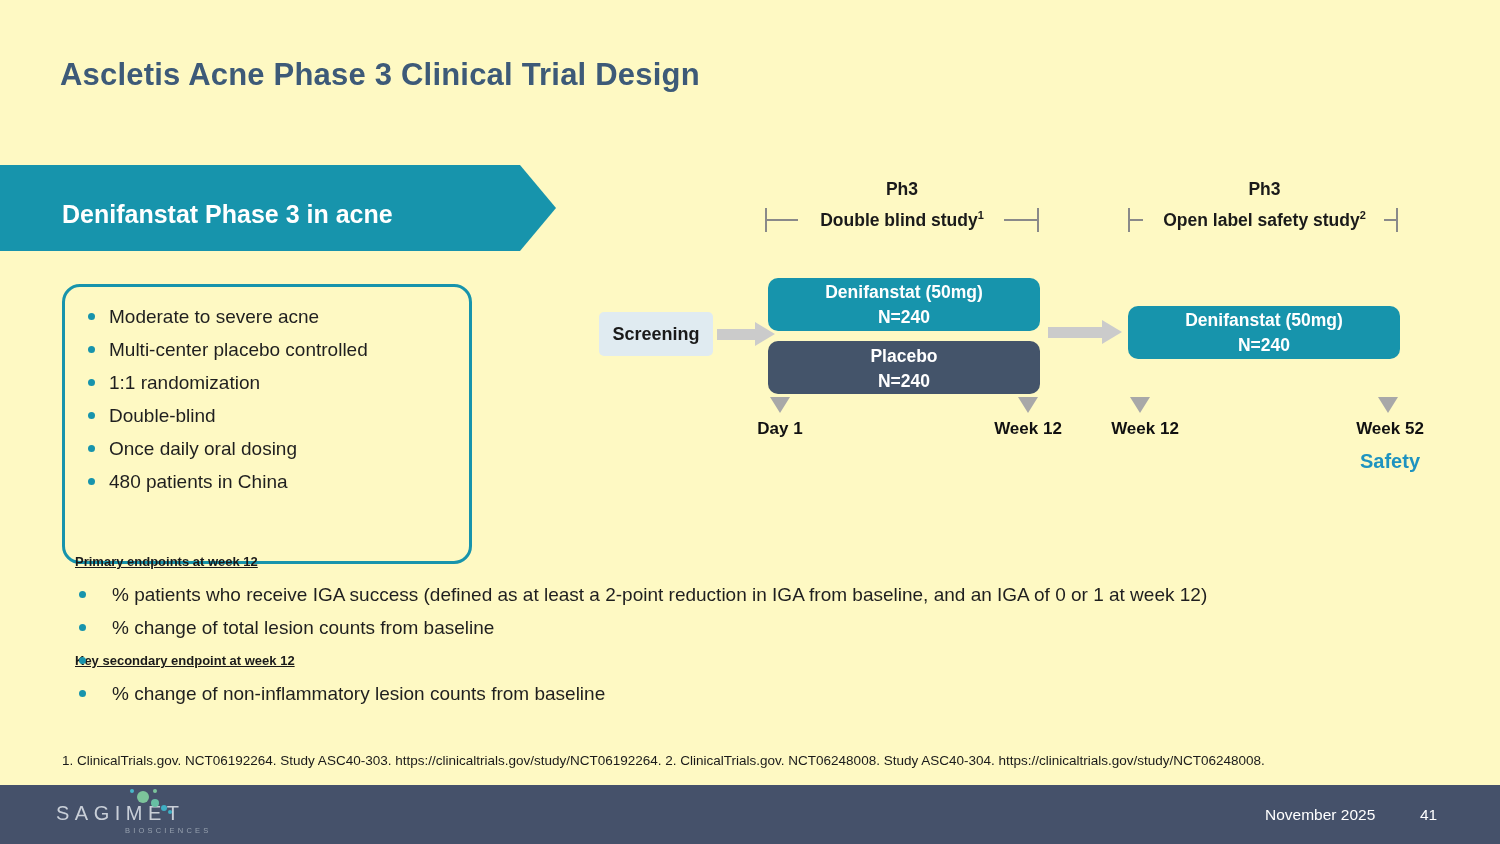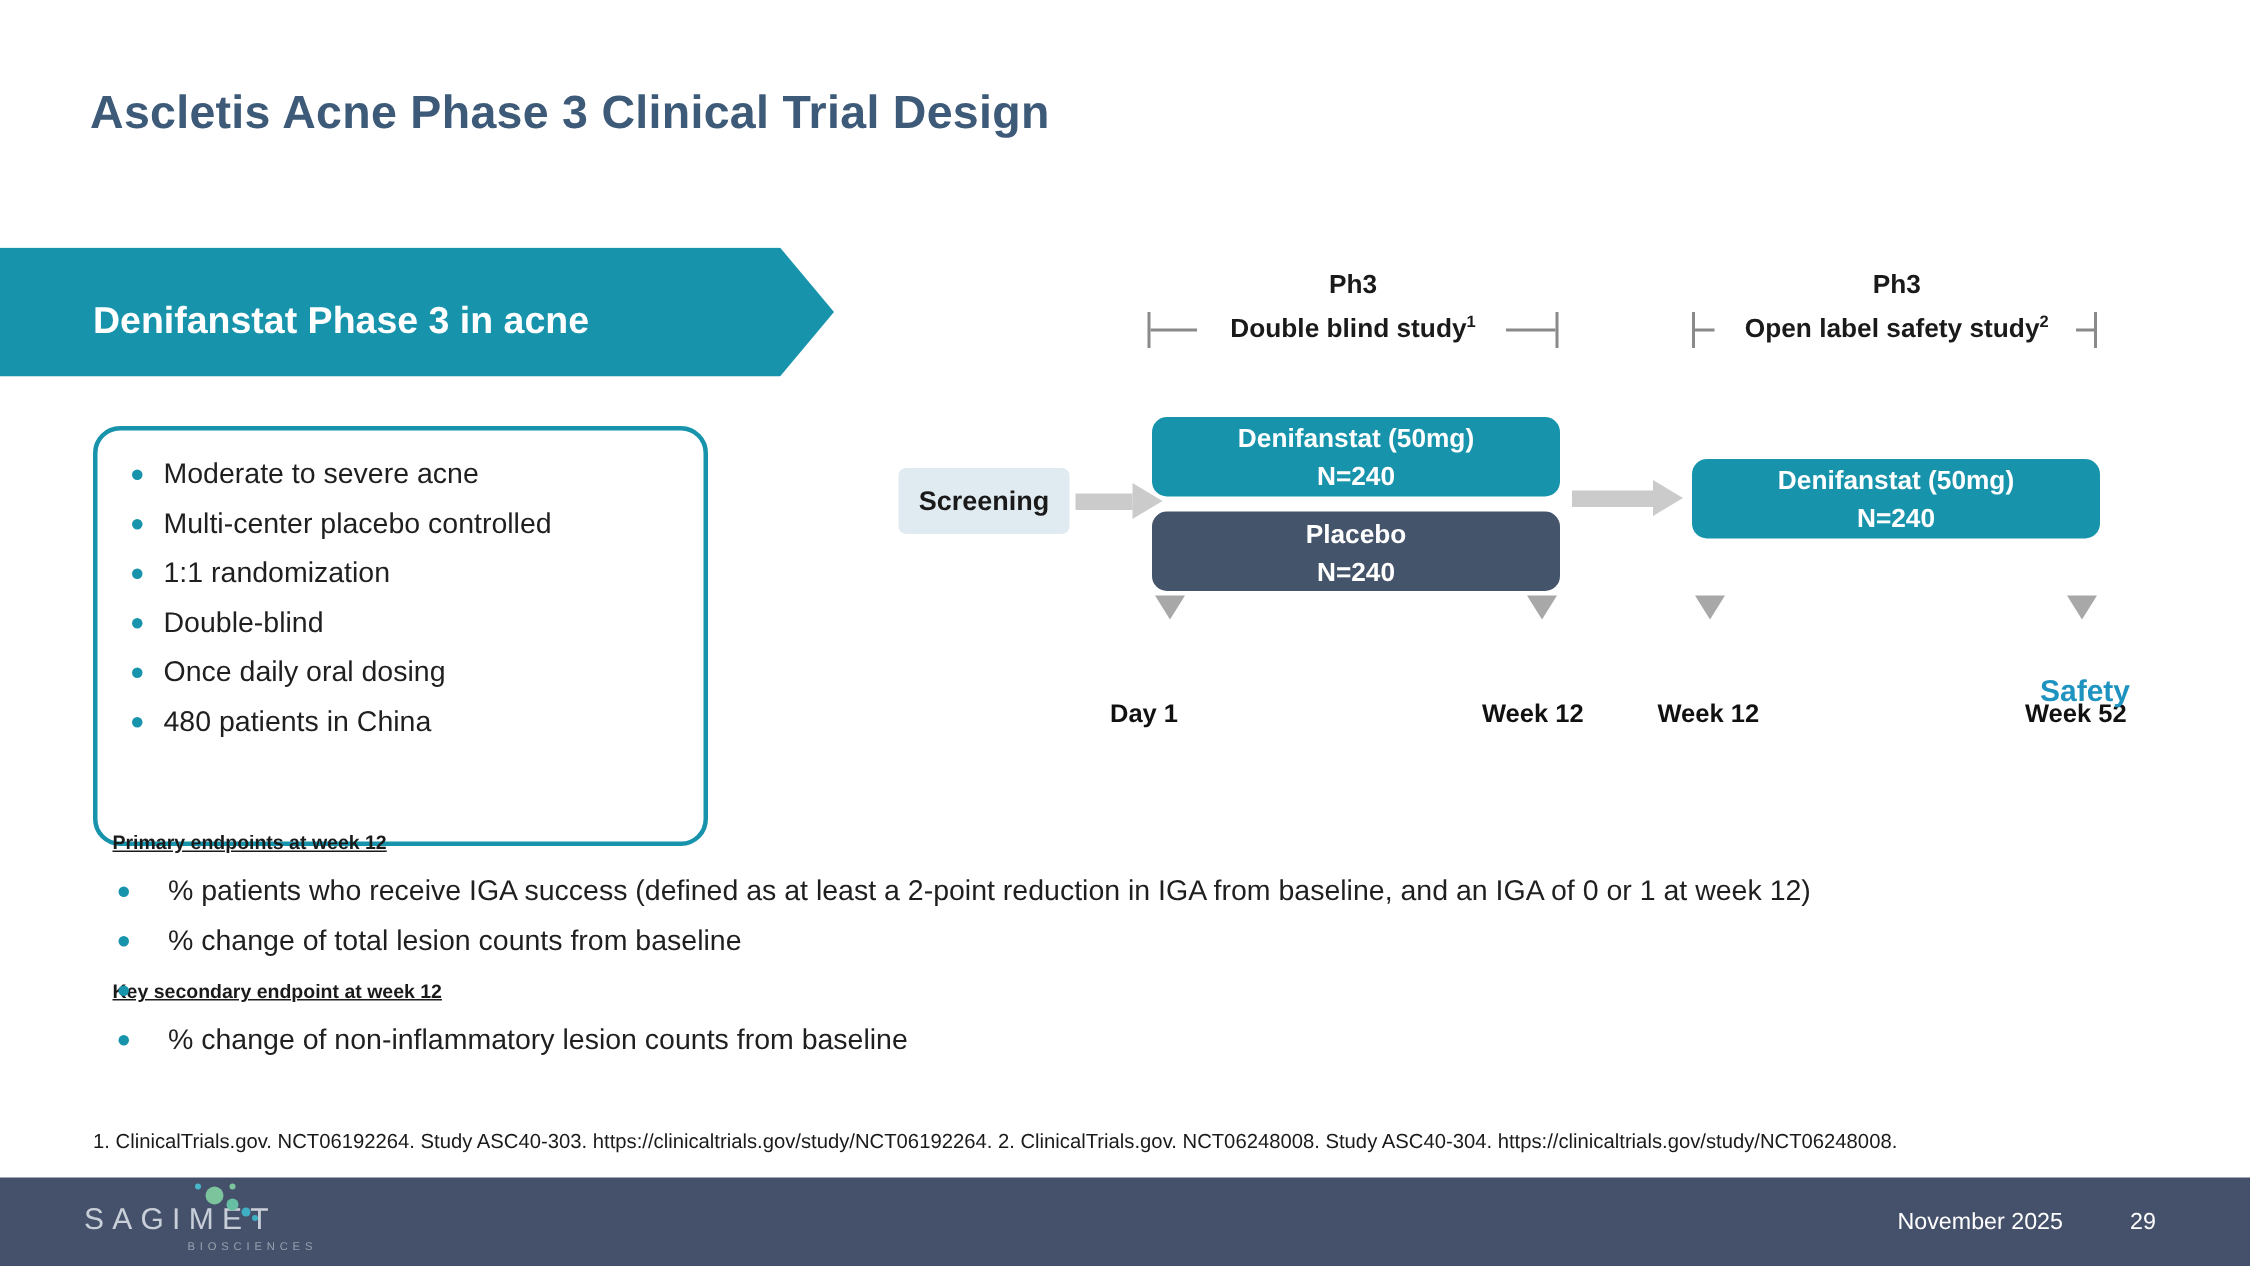--- a/index.html
+++ b/index.html
@@ -1,18 +1,18 @@
 <!DOCTYPE html>
 <html><head>
 <meta charset="utf-8">
 <style>
   * { margin:0; padding:0; box-sizing:border-box; }
   body { background:#888; font-family:"Liberation Sans", sans-serif; }
   .slide {
-    position:relative; width:1500px; height:844px; background:#ffffff;
+    position:relative; width:1500px; height:844px; background:#fef9c3;
     overflow:hidden; margin:0 auto;
   }
   
   .title {
     position:absolute; left:60px; top:57px; font-size:31px; font-weight:bold;
     color:#3D5A78; letter-spacing:0.2px;
   }
   
   .banner {
     position:absolute; left:0; top:165px; width:556px; height:98px; background:#1794AC;
@@ -69,21 +69,21 @@
   .arrow1 { left:717px; top:322px; } .arrow1 .bar { width:38px; }
   .arrow2 { left:1048px; top:320px; } .arrow2 .bar { width:54px; }
   
   .tri {
     position:absolute; width:0; height:0; top:397px;
     border-left:10px solid transparent; border-right:10px solid transparent;
     border-top:16px solid #A8A8A8;
   }
   .milestone {
     position:absolute; top:419px; font-size:17px; font-weight:bold; color:#111111;
-    width:80px; margin-top:47px;
+    width:80px; text-align:center;
   }
   .accent-label {
     position:absolute; color:#1E93C0; font-weight:bold; font-size:20px; line-height:32px;
     text-align:center;
   }
   .primary-eff { left:952px; top:447px; width:140px; }
   .safety { left:1330px; top:445px; width:120px; }
   
   .endpoints { position:absolute; left:75px; top:545px; width:1418px; }
   .ep-head { font-size:13px; font-weight:bold; color:#1a1a1a; line-height:33px;text-decoration:underline; }
@@ -212,16 +212,16 @@
   <div class="footer">
     <div class="logo-name">SAGIMET</div>
     <div class="logo-sub">BIOSCIENCES</div>
     <span class="ldot ld1"></span>
     <span class="ldot ld2"></span>
     <span class="ldot ld3"></span>
     <span class="ldot ld4"></span>
     <span class="ldot ld5"></span>
     <span class="ldot ld6"></span>
     <div class="footer-date">November 2025</div>
-    <div class="footer-page">29</div>
+    <div class="footer-page">41</div>
   </div>
 
 </div>
 
 </body></html>

